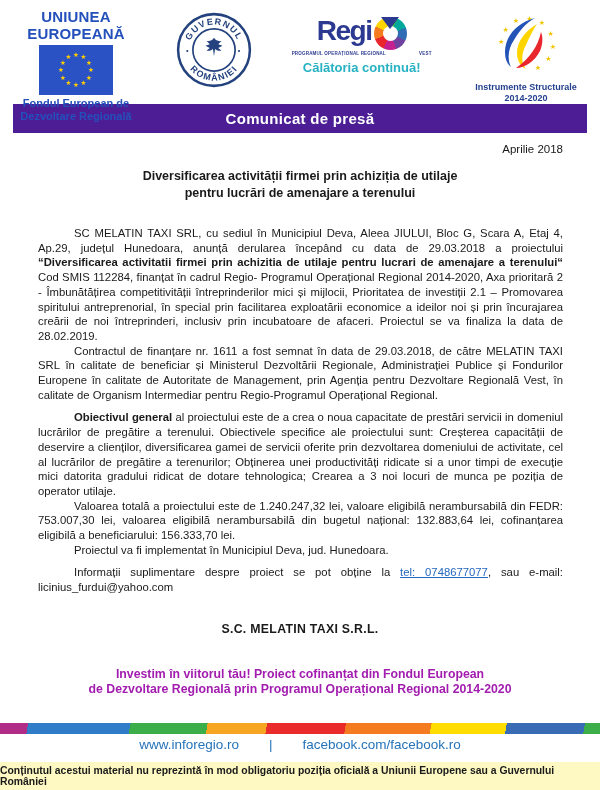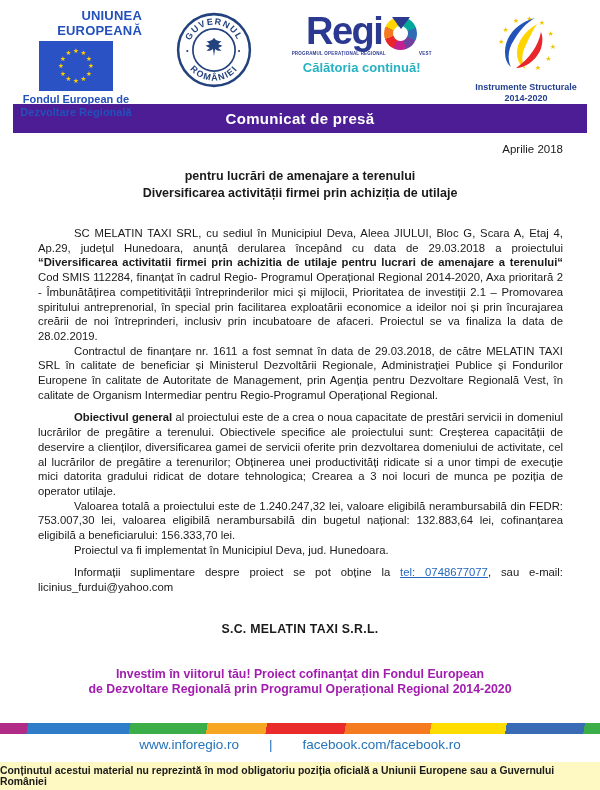--- a/index.html
+++ b/index.html
@@ -9,29 +9,29 @@
     color:#1a1a1a;position:relative;
   }
   .page{width:600px;height:790px;position:relative;}
 
   
   .logos-row{
     display:flex;justify-content:space-between;align-items:flex-start;
     padding:8px 14px 0 10px;height:98px;box-sizing:border-box;
   }
   .eu-block{width:132px;text-align:center;}
-  .eu-top{font-size:13px;font-weight:bold;color:#2450bb;letter-spacing:.2px;text-align:right;}
+  .eu-top{font-size:15px;font-weight:bold;color:#2450bb;letter-spacing:.2px;}
   .eu-flag{display:block;margin:3px auto 2px auto;}
   .eu-bottom{font-size:11px;font-weight:bold;color:#2450bb;line-height:13px;}
 
   .gov-block{width:86px;text-align:center;padding-top:4px;}
 
   .regio-block{width:150px;text-align:center;padding-top:6px;}
   .regio-row{display:flex;align-items:flex-start;justify-content:center;}
-  .regio-word{font-size:38px;line-height:34px;font-weight:bold;color:#2b3990;letter-spacing:-1.5px;}
+  .regio-word{font-size:28px;line-height:34px;font-weight:bold;color:#2b3990;letter-spacing:-1.5px;}
   .regio-o{width:33px;height:33px;border-radius:50%;position:relative;margin-left:2px;margin-top:3px;
     background:conic-gradient(from -20deg,#3bb54a 0 45deg,#00a79d 45deg 90deg,#2e6db4 90deg 135deg,#6f42a0 135deg 180deg,#c4208f 180deg 225deg,#e8262c 225deg 270deg,#f47a20 270deg 315deg,#ffd500 315deg 360deg);}
   .regio-o::after{content:"";position:absolute;inset:9px;background:#fff;border-radius:50%;}
   .regio-chevron{position:absolute;top:0px;left:50%;transform:translateX(-50%);width:0;height:0;
     border-left:9px solid transparent;border-right:9px solid transparent;border-top:12px solid #2b3990;z-index:2;}
   .regio-sub-row{display:flex;justify-content:space-between;width:140px;margin:1px auto 0 auto;}
   .regio-sub{font-size:4.5px;font-weight:bold;color:#2b3990;letter-spacing:.2px;}
   .regio-tag{font-size:13px;font-weight:bold;color:#27b2c3;margin-top:4px;}
 
   .is-block{width:120px;text-align:center;padding-top:6px;}
@@ -153,22 +153,22 @@
 
   <div class="banner">
     <span>Comunicat de presă</span>
   </div>
 
   <div class="date-row">
     <span>Aprilie 2018</span>
   </div>
 
   <div class="doc-title">
+    <div>Diversificarea activității firmei prin achiziția de utilaje</div>
     <div>pentru lucrări de amenajare a terenului</div>
-    <div>Diversificarea activității firmei prin achiziția de utilaje</div>
   </div>
 
   <div class="body-text">
     <p><span>SC MELATIN TAXI SRL, cu sediul în Municipiul Deva, Aleea JIULUI, Bloc G, Scara A, Etaj 4, Ap.29, județul Hunedoara, anunță derularea începând cu data de 29.03.2018 a proiectului </span><strong>“Diversificarea activitatii firmei prin achizitia de utilaje pentru lucrari de amenajare a terenului“</strong><span> Cod SMIS 112284, finanțat în cadrul Regio- Programul Operațional Regional 2014-2020, Axa prioritară 2 - Îmbunătățirea competitivității întreprinderilor mici și mijlocii, Prioritatea de investiții 2.1 – Promovarea spiritului antreprenorial, în special prin facilitarea exploatării economice a ideilor noi și prin încurajarea creării de noi întreprinderi, inclusiv prin incubatoare de afaceri. Proiectul se va finaliza la data de 28.02.2019.</span></p>
     <p>Contractul de finanțare nr. 1611 a fost semnat în data de 29.03.2018, de către MELATIN TAXI SRL în calitate de beneficiar și Ministerul Dezvoltării Regionale, Administrației Publice și Fondurilor Europene în calitate de Autoritate de Management, prin Agenția pentru Dezvoltare Regională Vest, în calitate de Organism Intermediar pentru Regio-Programul Operațional Regional.</p>
     <p class="gap"><strong>Obiectivul general</strong><span> al proiectului este de a crea o noua capacitate de prestări servicii in domeniul lucrărilor de pregătire a terenului. Obiectivele specifice ale proiectului sunt: Creșterea capacității de deservire a clienților, diversificarea gamei de servicii oferite prin dezvoltarea domeniului de activitate, cel al lucrărilor de pregătire a terenurilor; Obținerea unei productivități ridicate si a unor timpi de execuție mici datorita gradului ridicat de dotare tehnologica; Crearea a 3 noi locuri de munca pe poziția de operator utilaje.</span></p>
     <p>Valoarea totală a proiectului este de 1.240.247,32 lei, valoare eligibilă nerambursabilă din FEDR: 753.007,30 lei, valoarea eligibilă nerambursabilă din bugetul național: 132.883,64 lei, cofinanțarea eligibilă a beneficiarului: 156.333,70 lei.</p>
     <p>Proiectul va fi implementat în Municipiul Deva, jud. Hunedoara.</p>
     <p class="gap"><span>Informații suplimentare despre proiect se pot obține la </span><a class="tel-link">tel: 0748677077</a><span>, sau e-mail: licinius_furdui@yahoo.com</span></p>
   </div>

